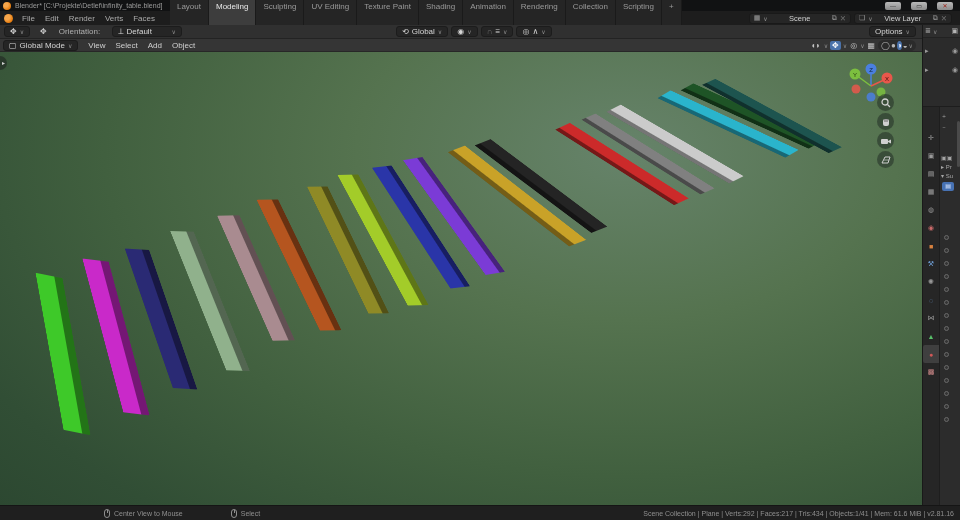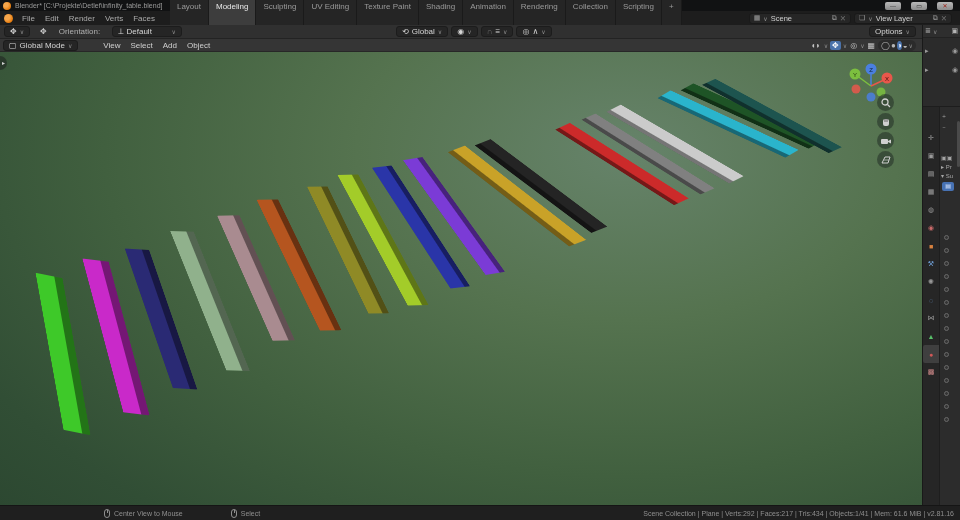--- a/index.html
+++ b/index.html
@@ -22,21 +22,21 @@
   
   .menubar{position:absolute;left:0;top:11px;width:960px;height:14px;background:#1d1d1d;
            display:flex;align-items:center;font-size:8px;color:#ababab;padding:0 4px;}
   .menu-item{padding:1px 5px;border-radius:2px;}
   .ws-tabs{display:flex;margin-left:10px;align-items:flex-end;height:14px;}
   .ws-tab{padding:14px 7px;font-size:8px;color:#9a9a9a;background:#252525;border-right:1px solid #1a1a1a;
           border-radius:3px 3px 0 0;white-space:nowrap;}
   .ws-tab.active{background:#3d3d3d;color:#e8e8e8;}
   .mb-right{margin-left:auto;display:flex;align-items:center;gap:3px;padding-right:4px;}
   .id-field{display:flex;align-items:center;gap:3px;background:#262626;border:1px solid #191919;
-            border-radius:3px;height:11px;padding:0 4px;font-size:7.5px;color:#d0d0d0;}
+            border-radius:3px;height:11px;padding:0 4px;font-size:7.5px;color:#d0d0d0;text-align:center;}
   .mini-ico{font-size:7px;color:#9a9a9a;}
   .chev{font-size:6px;color:#8a8a8a;}
 
   
   .toolbar{position:absolute;left:0;top:25px;width:922px;height:14px;background:#303030;
            border-bottom:1px solid #232323;display:flex;align-items:center;font-size:8px;padding:0 4px;}
   .tb-field{display:flex;align-items:center;gap:3px;background:#252525;border:1px solid #1c1c1c;
             border-radius:3px;height:11px;padding:0 5px;color:#d5d5d5;white-space:nowrap;}
   .tb-label{color:#b0b0b0;margin:0 12px 0 12px;}
   .tb-mid{position:absolute;left:396px;display:flex;align-items:center;gap:3px;}
@@ -189,21 +189,21 @@
       </span>
     </span>
   </div>
 
   <div class="vp-header">
     <span class="tb-field">
       <span>▢</span>
       <span>Global Mode</span>
       <span class="chev">∨</span>
     </span>
-    <span id="vp-menus" style="display:flex;margin-left:20px">
+    <span id="vp-menus" style="display:flex;margin-left:5px">
         <span class="vp-menu">View</span>
         <span class="vp-menu">Select</span>
         <span class="vp-menu">Add</span>
         <span class="vp-menu">Object</span>
       </span>
     <span class="vph-right">
       <span class="hdr-ico">◖◗</span>
       <span class="chev">∨</span>
       <span class="hdr-ico on">✥</span>
       <span class="chev">∨</span>

